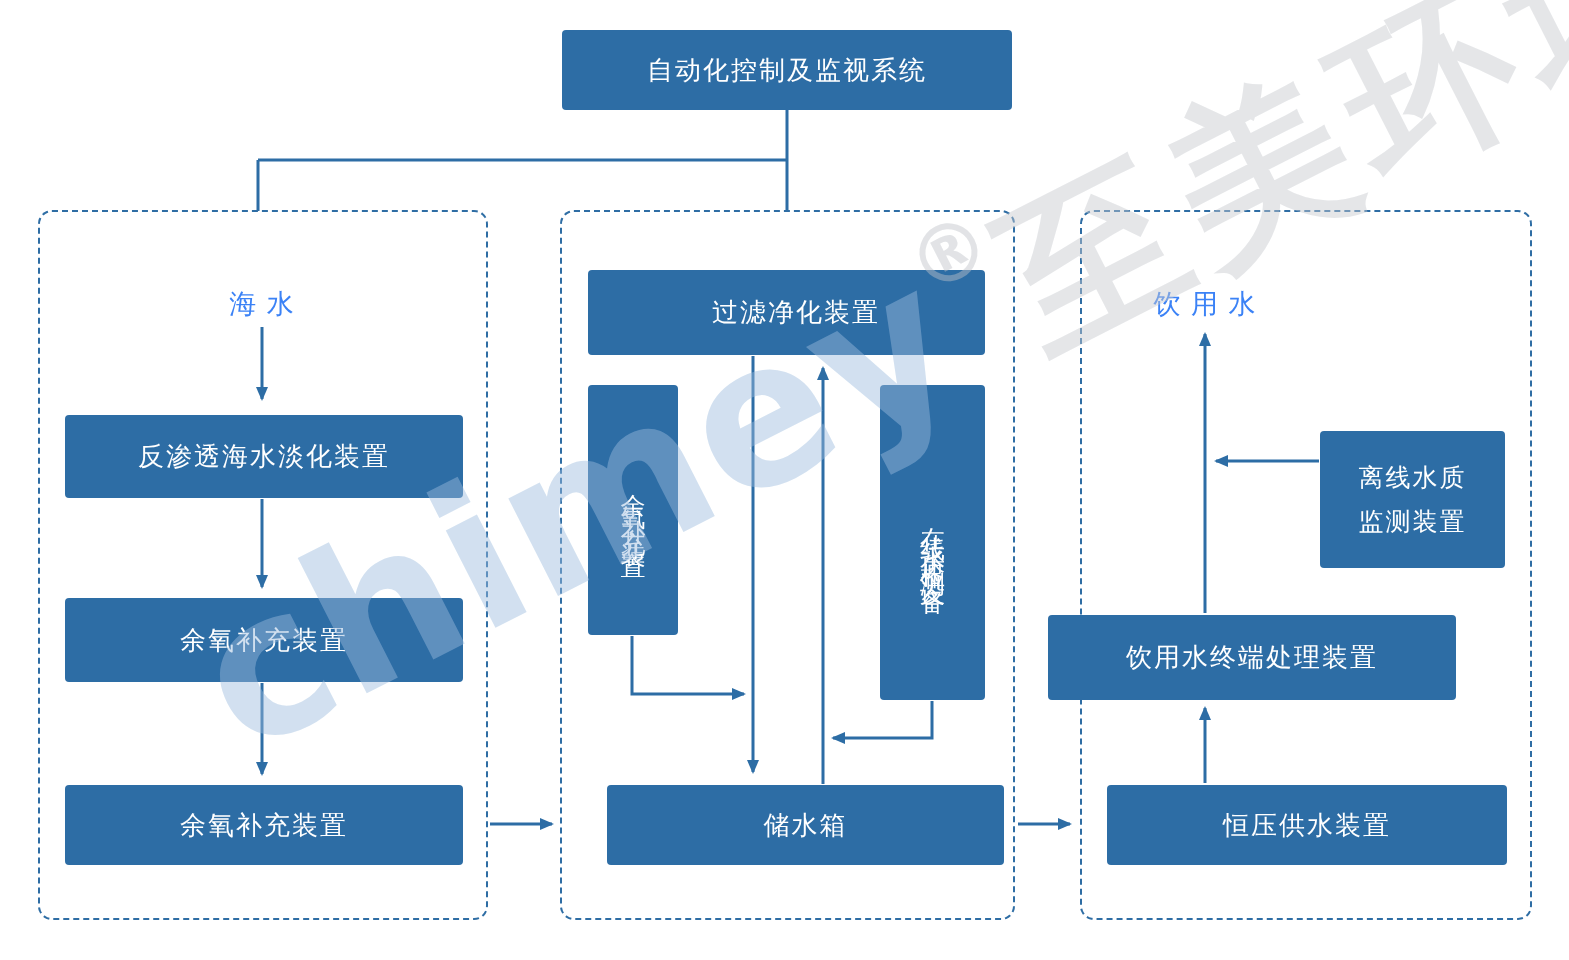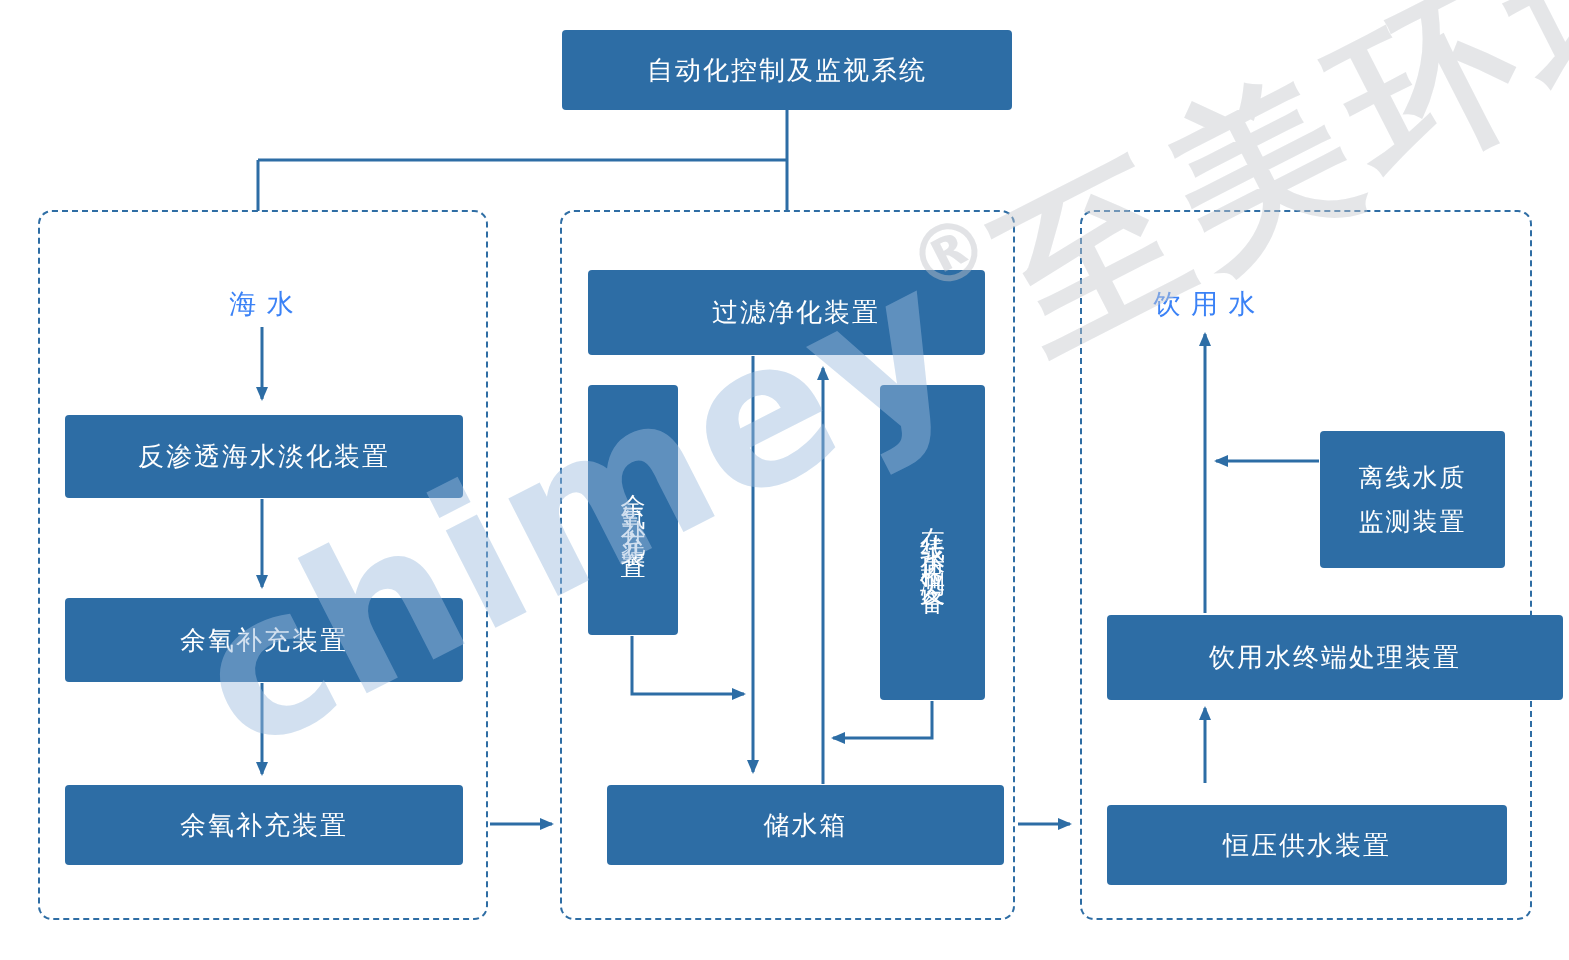--- a/index.html
+++ b/index.html
@@ -87,20 +87,20 @@
   <div class="node" style="left:65px;top:785px;width:398px;height:80px;">余氧补充装置</div>
 
   <div class="node" style="left:588px;top:270px;width:397px;height:85px;padding-left:19px;">过滤净化装置</div>
   <div class="node vnode" style="left:588px;top:385px;width:90px;height:250px;">余氧补充装置</div>
   <div class="node vnode tall" style="left:880px;top:385px;width:105px;height:315px;">在线水质检测设备</div>
   <div class="node" style="left:588px;top:785px;width:397px;height:80px;margin-left:19px;">储水箱</div>
 
   <div class="glabel" style="left:1115px;top:286px;width:180px;">饮 用 水</div>
   <div class="node wrap2" style="left:1320px;top:395px;width:185px;height:137px;margin-top:36px;">离线水质
 监测装置</div>
-  <div class="node" style="left:1107px;top:615px;width:456px;height:85px;">饮用水终端处理装置</div>
-  <div class="node" style="left:1107px;top:785px;width:400px;height:80px;margin-top:20px;">恒压供水装置</div>
+  <div class="node" style="left:1048px;top:615px;width:408px;height:85px;">饮用水终端处理装置</div>
+  <div class="node" style="left:1107px;top:785px;width:400px;height:80px;">恒压供水装置</div>
 
   <div class="watermark">
     <span class="wm-latin">chimey</span><span class="wm-reg">®</span><span class="wm-cjk">至美环境</span>
   </div>
 
 </div>
 
 </body></html>

